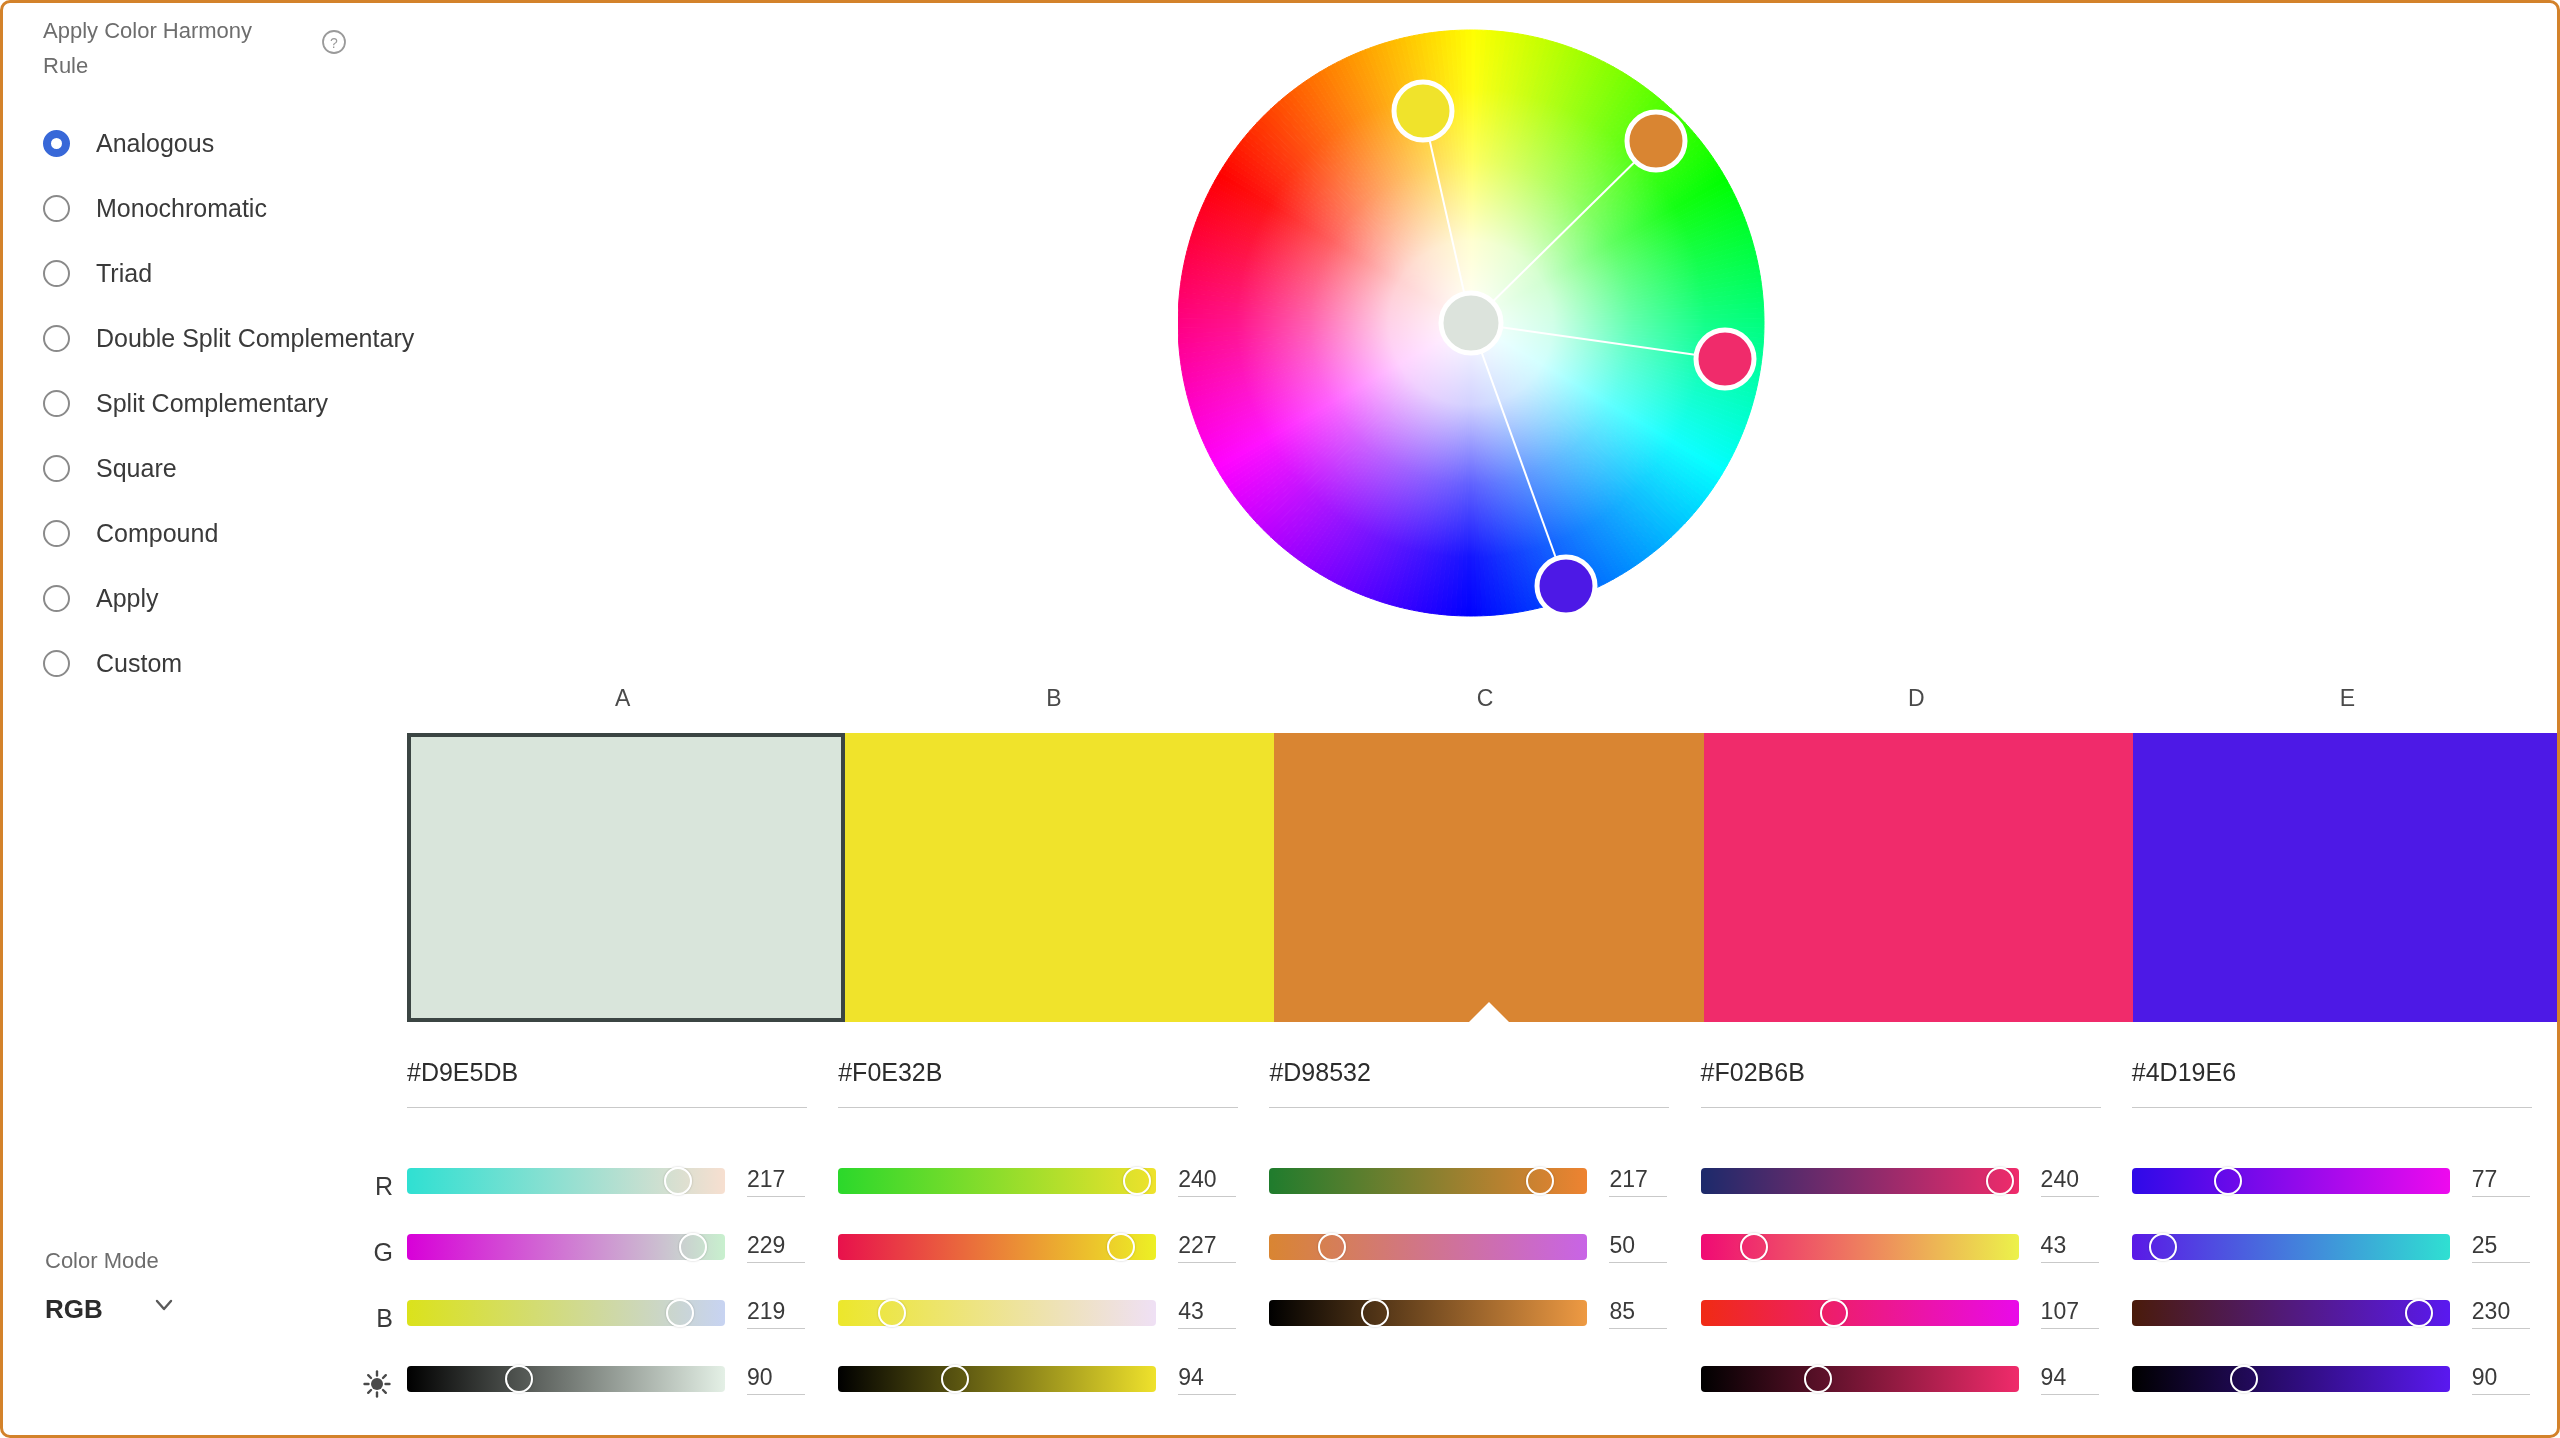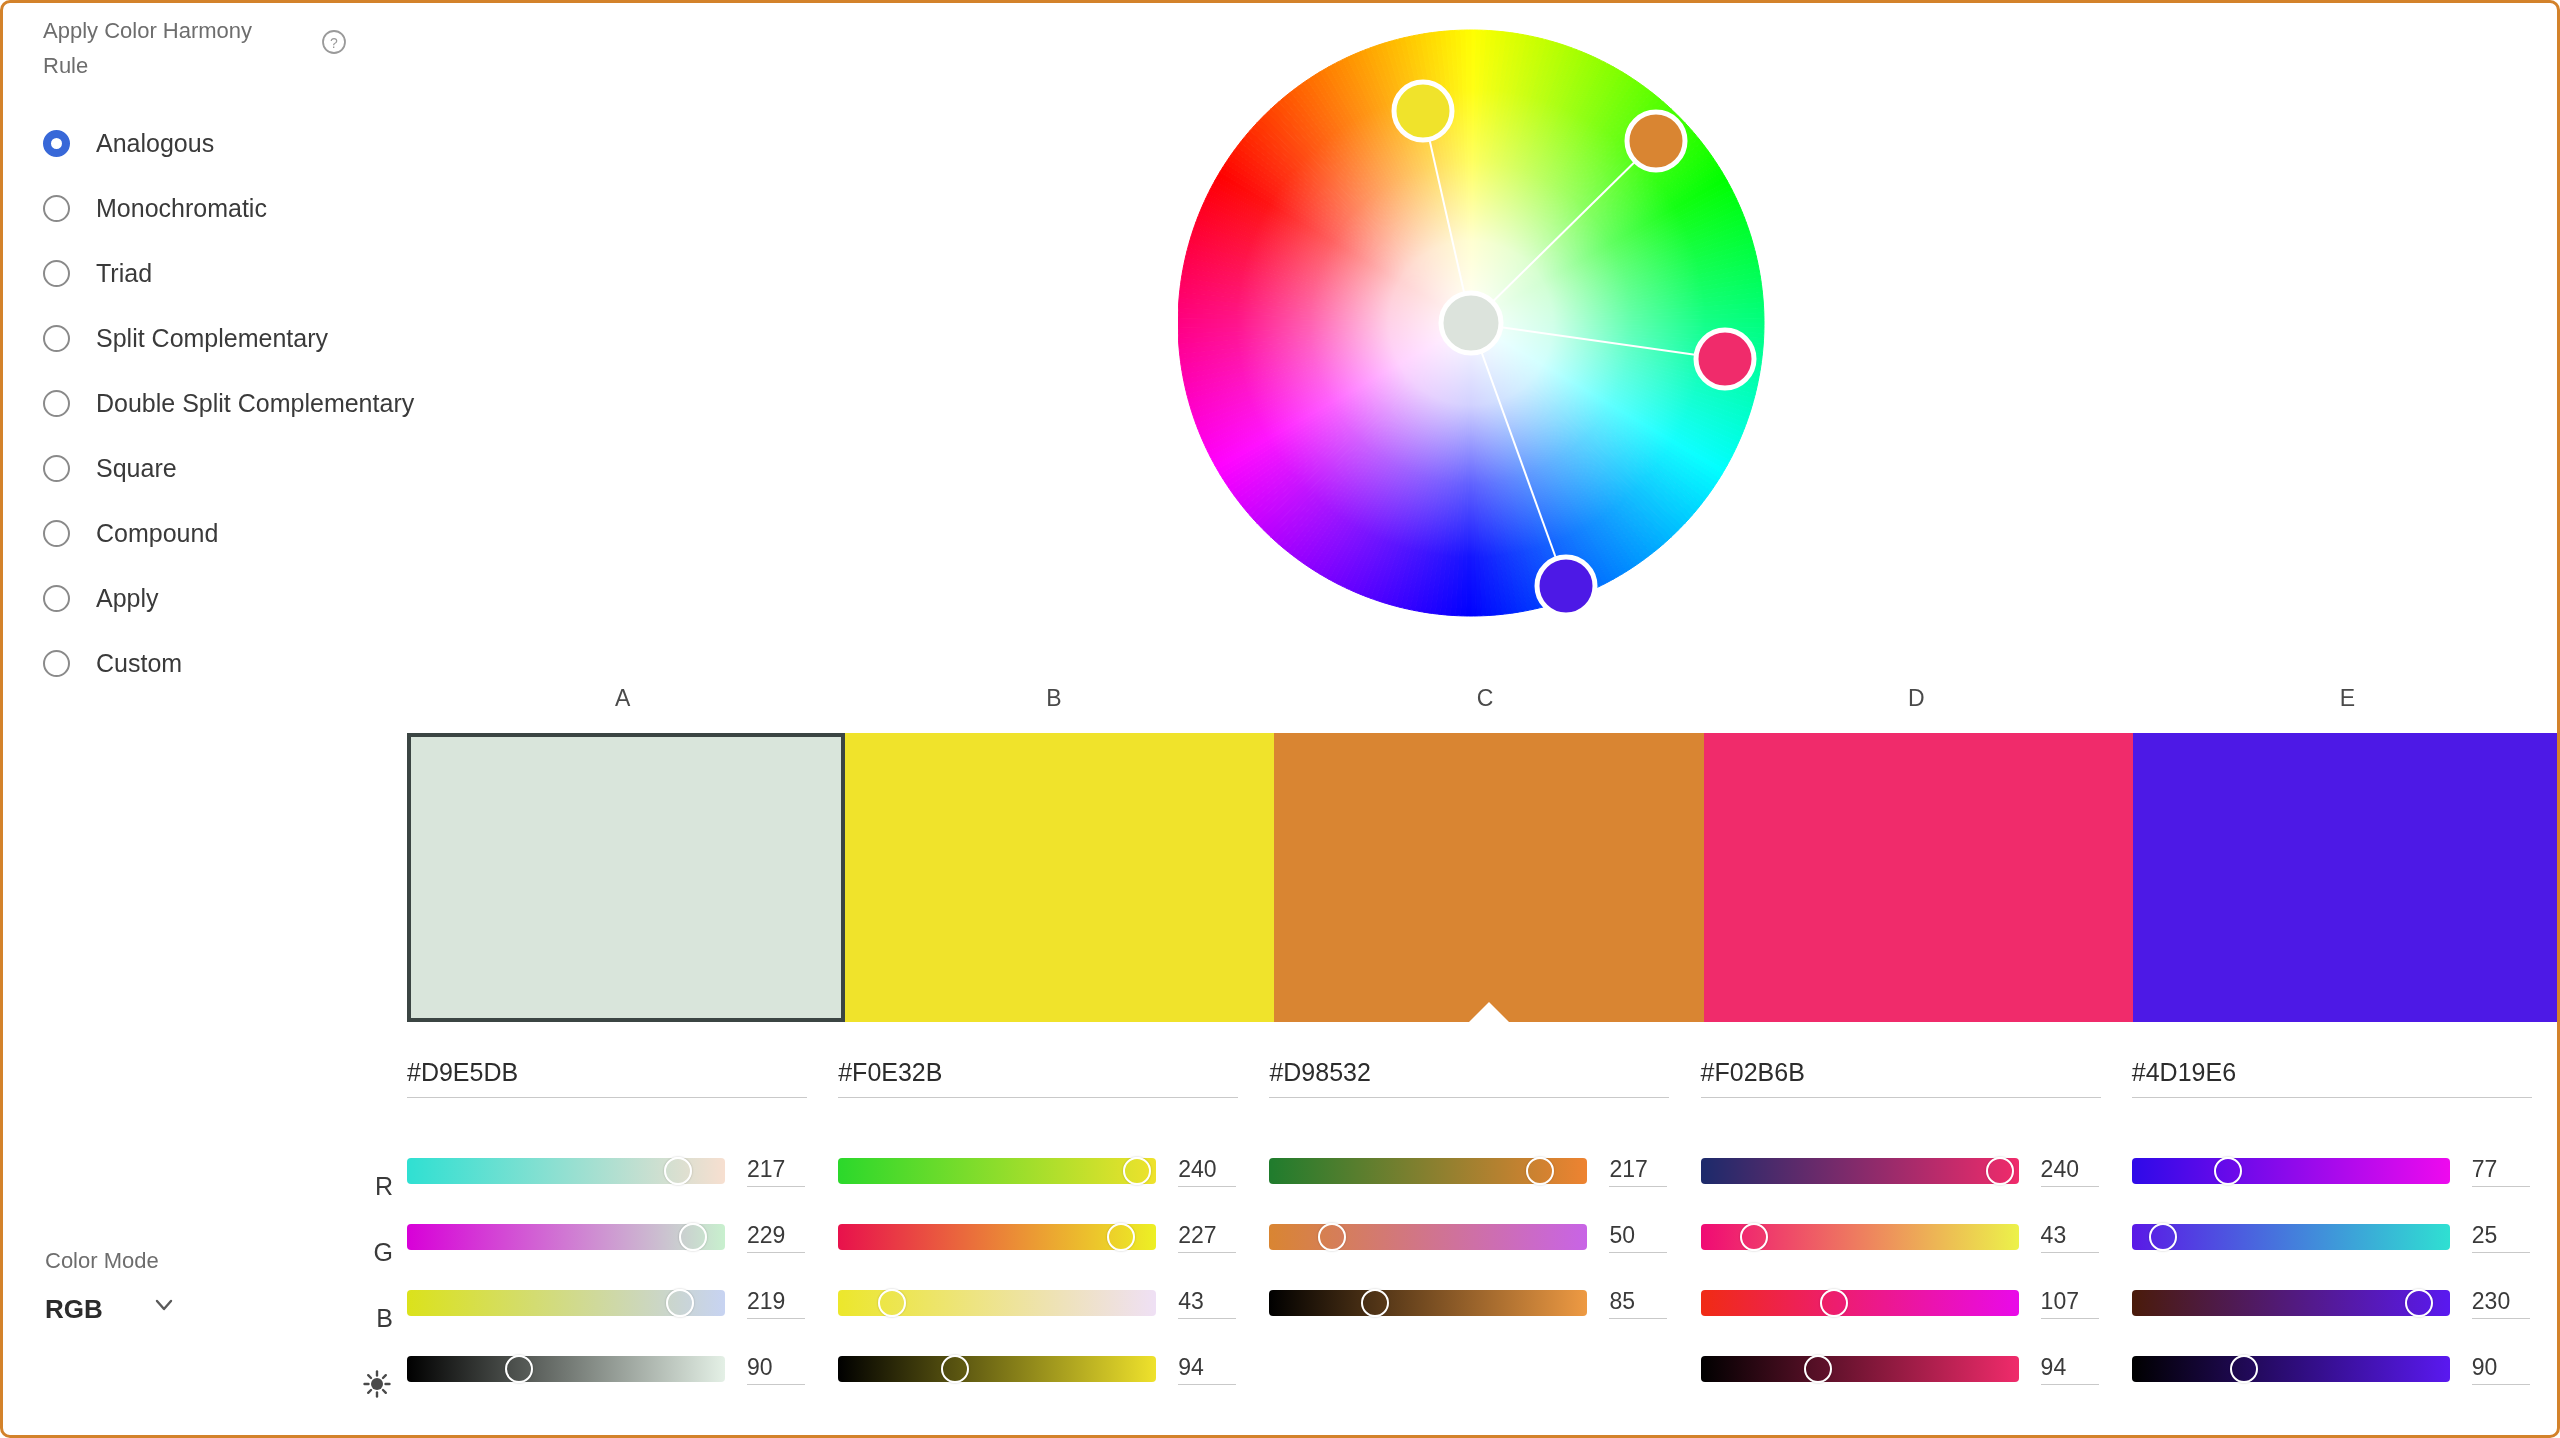--- a/index.html
+++ b/index.html
@@ -174,21 +174,21 @@
   .value-col {
     flex: 1 1 0;
     position: relative;
     padding-right: 28px;
     box-sizing: border-box;
   }
   .hex-field {
     margin-left: 0;
     width: 400px;
     border-bottom: 1.5px solid #c9c9c9;
-    padding-bottom: 10px;
+    padding-bottom: 20px;
   }
   .hex-text {
     font-size: 25px;
     color: #2c2c2c;
   }
   .slider-rows {
     margin-top: 40px;
   }
   .slider-row {
     display: flex;
@@ -274,25 +274,25 @@
         <div class="radio-row">
           <span class="radio-mark"></span>
           <span class="radio-label">Monochromatic</span>
         </div>
         <div class="radio-row">
           <span class="radio-mark"></span>
           <span class="radio-label">Triad</span>
         </div>
         <div class="radio-row">
           <span class="radio-mark"></span>
-          <span class="radio-label">Split Complementary</span>
+          <span class="radio-label">Double Split Complementary</span>
         </div>
         <div class="radio-row">
           <span class="radio-mark"></span>
-          <span class="radio-label">Double Split Complementary</span>
+          <span class="radio-label">Split Complementary</span>
         </div>
         <div class="radio-row">
           <span class="radio-mark"></span>
           <span class="radio-label">Square</span>
         </div>
         <div class="radio-row">
           <span class="radio-mark"></span>
           <span class="radio-label">Compound</span>
         </div>
         <div class="radio-row">

